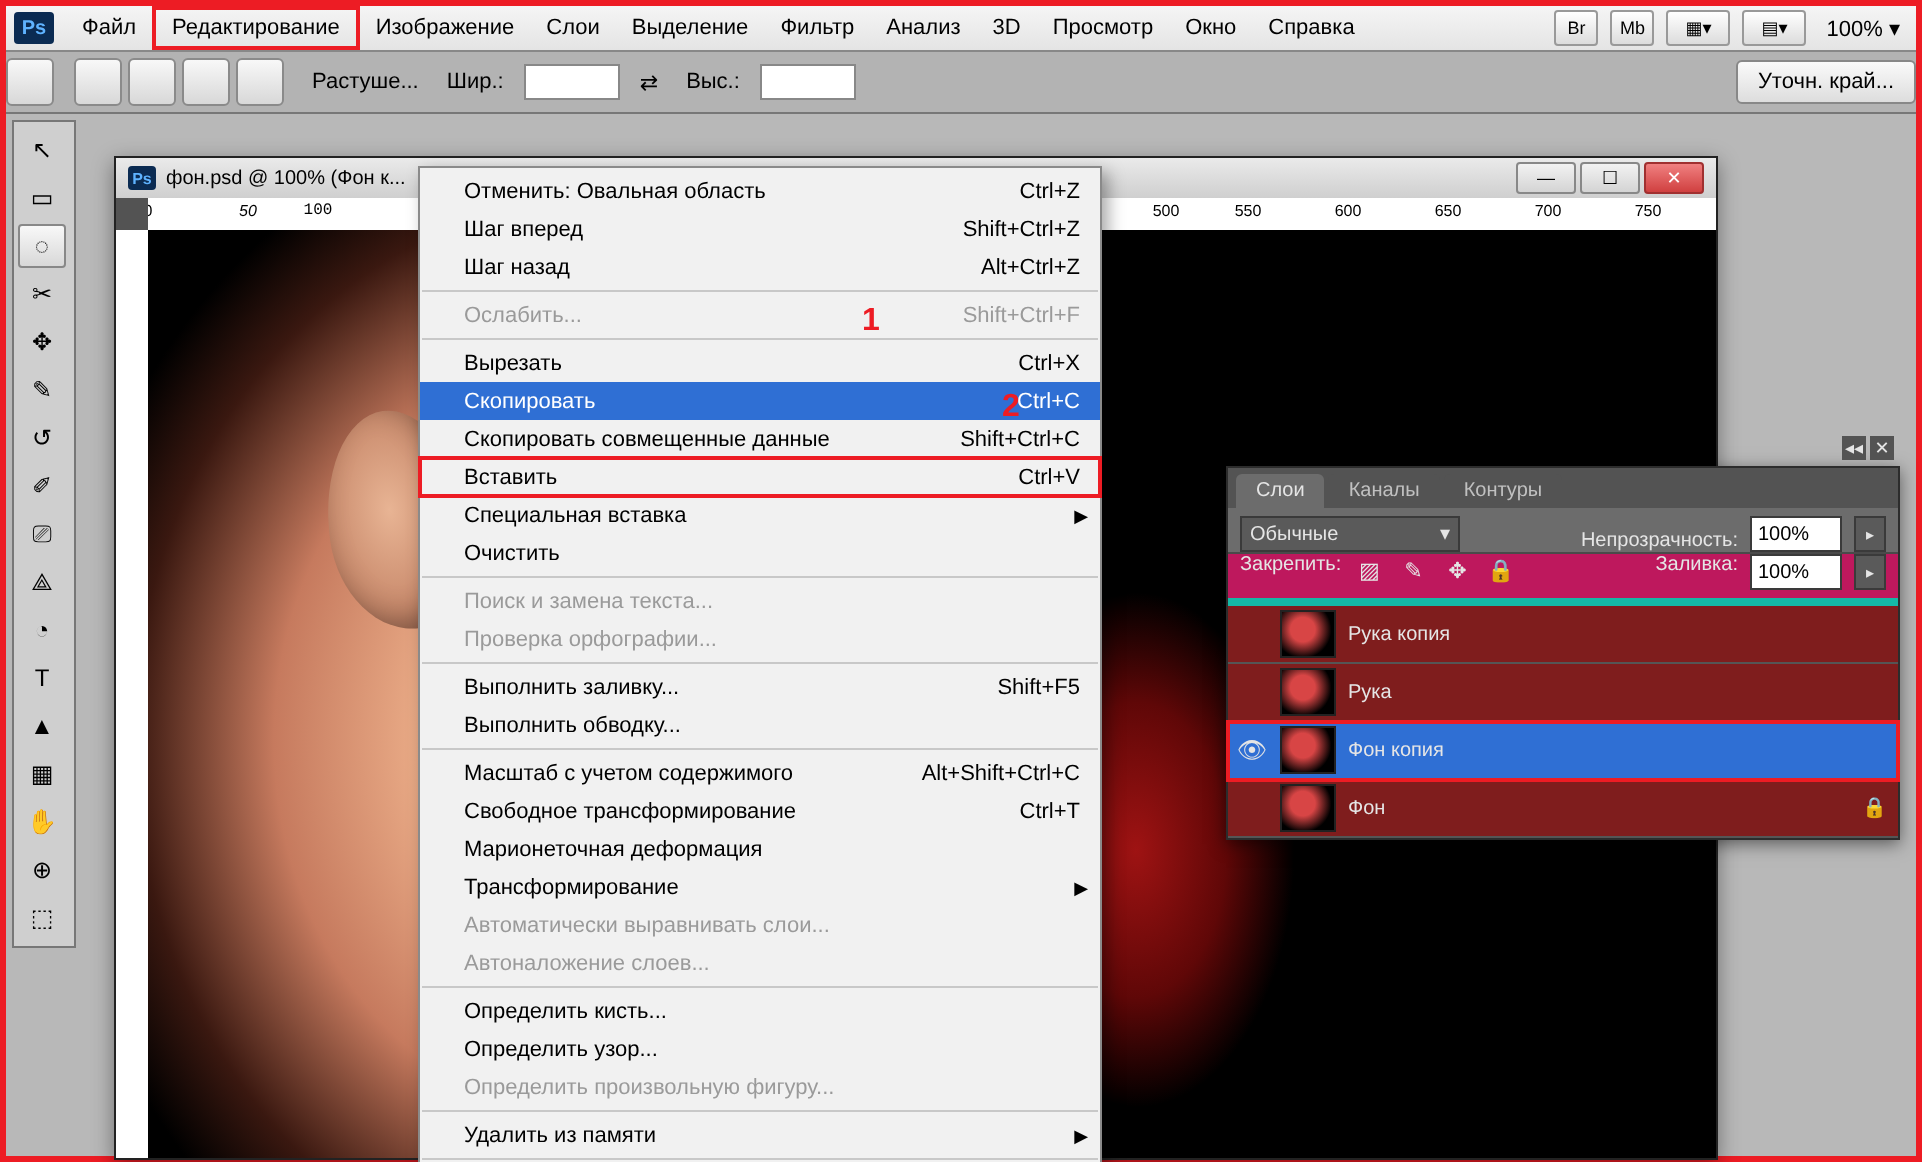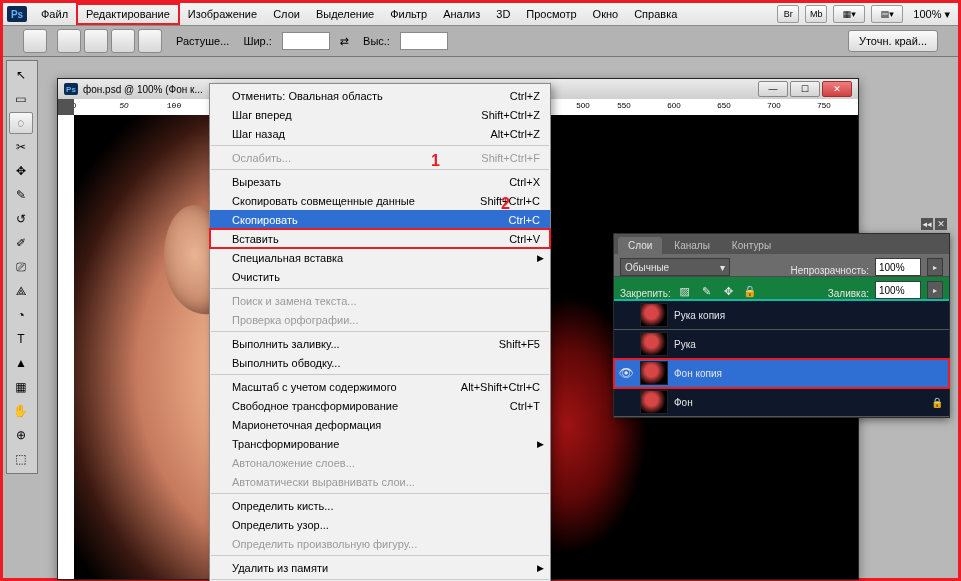--- a/index.html
+++ b/index.html
@@ -5,21 +5,21 @@
 html,body{margin:0;padding:0;font-family:Tahoma,Arial,sans-serif;font-size:11px;background:#b8b8b8;color:#000;overflow:hidden}
 .app{width:961px;height:581px;position:relative;border:3px solid #ed1c24;box-sizing:border-box;background:#b8b8b8}
 .menubar{height:22px;background:linear-gradient(#f5f5f5,#e4e4e4);display:flex;align-items:center;padding:0 4px;border-bottom:1px solid #888}
 .ps-logo{width:20px;height:16px;background:#0b2b52;color:#5fb3ff;font-weight:bold;font-size:10px;display:flex;align-items:center;justify-content:center;border-radius:2px;margin-right:6px}
 .menu-item{padding:3px 8px;white-space:nowrap;cursor:default}
 .menu-item.hl{border:2px solid #ed1c24;margin:-2px 0}
 .menu-right{margin-left:auto;display:flex;align-items:center;gap:6px}
 .mb-btn{width:20px;height:16px;background:linear-gradient(#fff,#dcdcdc);border:1px solid #999;border-radius:2px;display:flex;align-items:center;justify-content:center;font-size:9px}
 .mb-split{width:30px;height:16px;background:linear-gradient(#fff,#dcdcdc);border:1px solid #999;border-radius:2px;display:flex;align-items:center;justify-content:center;font-size:9px}
 .zoom{font-size:11px;margin:0 4px}
-.toolbar{height:30px;background:#b3b3b3;border-bottom:1px solid #777;display:flex;align-items:center;padding:0 20px;gap:10px}
+.toolbar{height:30px;background:#b3b3b3;border-bottom:1px solid #777;display:flex;align-items:center;padding:0 0;gap:10px}
 .tb-group{display:flex;align-items:center;gap:3px}
 .tb-btn{width:22px;height:22px;background:linear-gradient(#f8f8f8,#d8d8d8);border:1px solid #8a8a8a;border-radius:3px}
 .tb-label{font-size:11px;margin-left:4px}
 .tb-input{width:40px;height:16px;background:#fff;border:1px solid #888;font-size:10px;padding:0 3px}
 .tb-button{height:20px;padding:0 10px;background:linear-gradient(#fafafa,#ddd);border:1px solid #888;border-radius:3px;font-size:11px;display:flex;align-items:center}
 .workspace{position:absolute;top:55px;left:0;right:0;bottom:0}
 .toolbox{position:absolute;left:3px;top:2px;width:26px;background:#cfcfcf;border:1px solid #777;padding:3px 2px;display:flex;flex-direction:column;gap:2px}
 .tool{width:22px;height:20px;border:1px solid transparent;border-radius:2px;display:flex;align-items:center;justify-content:center;font-size:12px;cursor:default}
 .tool.sel{background:linear-gradient(#f8f8f8,#d8d8d8);border-color:#888}
 .doc-window{position:absolute;left:54px;top:20px;width:800px;height:500px;background:#535353;border:1px solid #222;box-shadow:0 3px 10px rgba(0,0,0,.4)}
@@ -47,23 +47,23 @@
 .annot{position:absolute;color:#ed1c24;font-weight:bold;font-size:16px;z-index:60}
 
 .layers{position:absolute;right:8px;top:175px;width:335px;background:#6c6c6c;border:1px solid #2c2c2c;box-shadow:0 2px 8px rgba(0,0,0,.5);z-index:40;color:#e5e5e5;font-size:10px}
 .layers-tabs{height:20px;background:#535353;display:flex;align-items:flex-end;padding:0 4px;gap:2px}
 .ltab{padding:3px 10px;background:#6c6c6c;border-radius:3px 3px 0 0;font-size:10px}
 .ltab.inactive{background:#535353;color:#c0c0c0}
 .layers-ctrl{height:22px;background:#6c6c6c;display:flex;align-items:flex-end;padding:0 6px;gap:6px;border-bottom:1px solid #4a4a4a}
 .lsel{flex:0 0 100px;height:16px;background:#5a5a5a;border:1px solid #3a3a3a;padding:0 4px;display:flex;align-items:center;justify-content:space-between;font-size:10px}
 .lnum{width:38px;height:16px;background:#fff;color:#000;border:1px solid #3a3a3a;padding:0 3px;display:flex;align-items:center;font-size:10px}
 .larrow{width:14px;height:16px;background:#5a5a5a;border:1px solid #3a3a3a;display:flex;align-items:center;justify-content:center;font-size:8px}
-.lock-row{height:22px;background:#15803d;display:flex;align-items:flex-end;padding:0 6px;gap:6px;border-bottom:2px solid #14b8a6}
+.lock-row{height:22px;background:#be185d;display:flex;align-items:flex-start;padding:0 6px;gap:6px;border-bottom:4px solid #14b8a6}
 .lock-ico{width:16px;height:16px;display:flex;align-items:center;justify-content:center;font-size:11px}
-.layer-list{background:#0f172a}
+.layer-list{background:#7f1d1d}
 .layer-row{height:28px;display:flex;align-items:center;border-bottom:1px solid #555;padding:0 4px;gap:6px}
 .layer-row.selected{background:#2f6fd4;outline:2px solid #ed1c24;outline-offset:-1px}
 .eye{width:16px;height:16px;display:flex;align-items:center;justify-content:center;font-size:12px}
 .thumb{width:26px;height:22px;background:#fff;border:1px solid #222;position:relative;overflow:hidden}
 .thumb::after{content:"";position:absolute;inset:0;background:radial-gradient(circle at 40% 40%,#d84545 30%,#000 70%)}
 .lname{flex:1;font-size:10px}
 .lock-icon{width:14px;font-size:10px}
 .panel-handle{position:absolute;right:2px;top:-16px;display:flex;gap:2px}
 .panel-handle span{width:12px;height:12px;background:#535353;display:flex;align-items:center;justify-content:center;font-size:9px}
 </style>
@@ -141,21 +141,21 @@
         <span>фон.psd @ 100% (Фон к...</span>
         <div class="win-ctrls">
           <span>—</span>
           <span>☐</span>
           <span class="close">✕</span>
         </div>
       </div>
       <div class="ruler-h" id="rulerh">
           <div style="left: -25px;">0</div>
           <div style="left: 25px; font-style: italic;">50</div>
-          <div style="left: 75px; font-family: Liberation Mono, monospace;">100</div>
+          <div style="left: 60px; font-family: Liberation Mono, monospace;">100</div>
           <div style="left: 125px;">150</div>
           <div style="left: 175px;">200</div>
           <div style="left: 425px;">450</div>
           <div style="left: 484px;">500</div>
           <div style="left: 525px;">550</div>
           <div style="left: 575px;">600</div>
           <div style="left: 625px;">650</div>
           <div style="left: 675px;">700</div>
           <div style="left: 725px;">750</div>
           <div style="left: 775px;">800</div>
@@ -185,28 +185,28 @@
         <div class="dd-sep"></div>
         <div class="dd-item disabled">
           <span>Ослабить...</span>
           <span class="sc">Shift+Ctrl+F</span>
         </div>
         <div class="dd-sep"></div>
         <div class="dd-item">
           <span>Вырезать</span>
           <span class="sc">Ctrl+X</span>
         </div>
-        <div class="dd-item">
-          <span>Скопировать совмещенные данные</span>
-          <span class="sc">Shift+Ctrl+C</span>
-        </div>
         <div class="dd-item sel">
           <span>Скопировать</span>
           <span class="sc">Ctrl+C</span>
         </div>
+        <div class="dd-item">
+          <span>Скопировать совмещенные данные</span>
+          <span class="sc">Shift+Ctrl+C</span>
+        </div>
         <div class="dd-item box">
           <span>Вставить</span>
           <span class="sc">Ctrl+V</span>
         </div>
         <div class="dd-item">
           <span>Специальная вставка</span>
           <span class="arrow">▶</span>
         </div>
         <div class="dd-item">
           <span>Очистить</span>
@@ -236,24 +236,24 @@
           <span class="sc">Ctrl+T</span>
         </div>
         <div class="dd-item">
           <span>Марионеточная деформация</span>
         </div>
         <div class="dd-item">
           <span>Трансформирование</span>
           <span class="arrow">▶</span>
         </div>
         <div class="dd-item disabled">
+          <span>Автоматически выравнивать слои...</span>
+        </div>
+        <div class="dd-item disabled">
           <span>Автоналожение слоев...</span>
-        </div>
-        <div class="dd-item disabled">
-          <span>Автоматически выравнивать слои...</span>
         </div>
         <div class="dd-sep"></div>
         <div class="dd-item">
           <span>Определить кисть...</span>
         </div>
         <div class="dd-item">
           <span>Определить узор...</span>
         </div>
         <div class="dd-item disabled">
           <span>Определить произвольную фигуру...</span>

